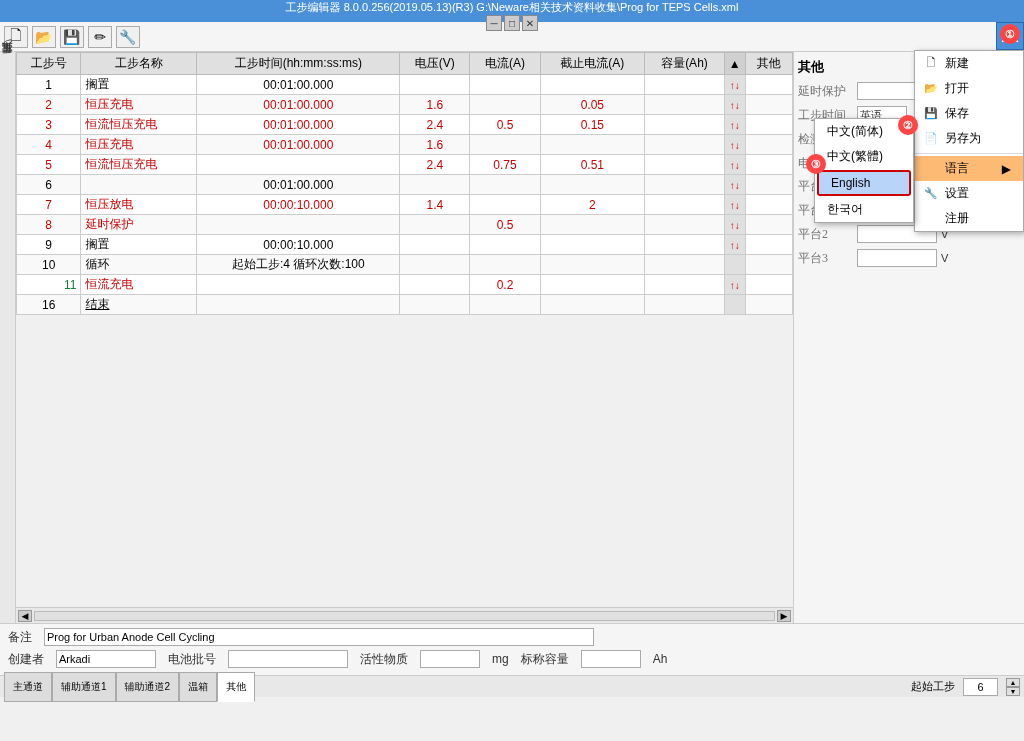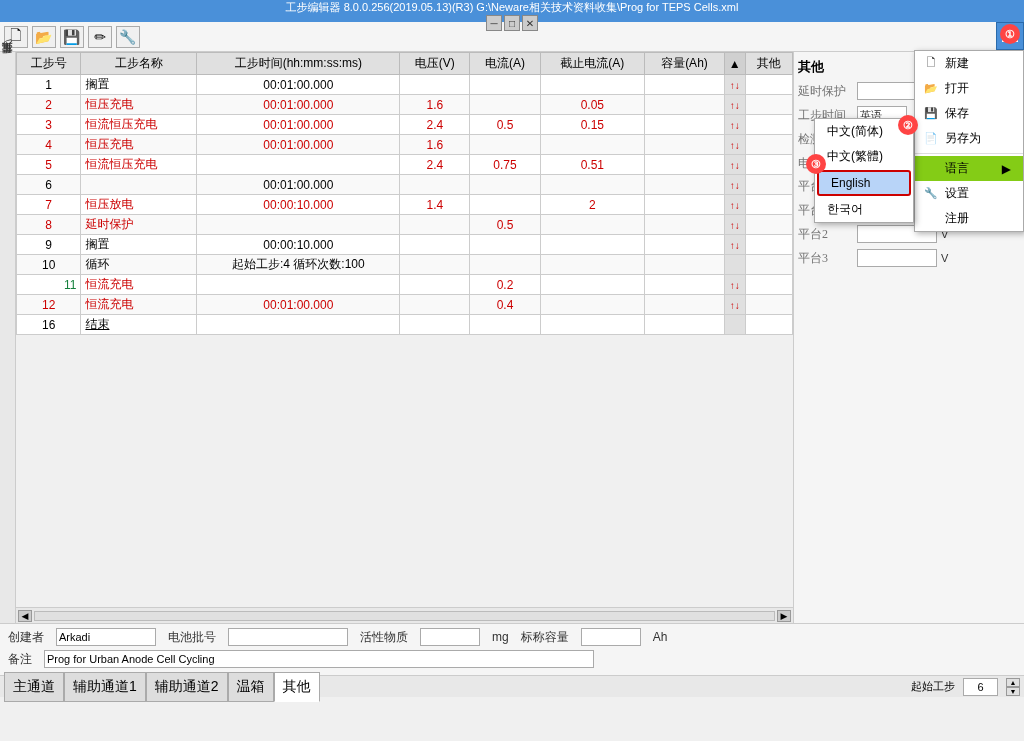--- a/index.html
+++ b/index.html
@@ -227,21 +227,21 @@
       display: flex;
       align-items: center;
       padding: 0 4px;
       justify-content: space-between;
     }
     .tab-item {
       padding: 14px 8px;
       border: 1px solid #aaa;
       background: #ddd;
       cursor: pointer;
-      font-size: 14px;
+      font-size: 10px;
       height: 24px;
       display: flex; align-items: center;
     }
     .tab-item.active { background: white; border-bottom: 1px solid white; }
     .tab-right {
       display: flex; align-items: center; gap: 8px;
     }
     .start-step-label { font-size: 11px; }
     .spinner-input {
       width: 35px; height: 18px;
@@ -442,31 +442,20 @@
             <td class="left-align" style="color: rgb(204, 0, 0);">恒流充电</td>
             <td style="color: rgb(204, 0, 0);"></td>
             <td style="color: rgb(204, 0, 0);"></td>
             <td style="color: rgb(204, 0, 0);">0.2</td>
             <td style="color: rgb(204, 0, 0);"></td>
             <td></td>
             <td style="background: rgb(224, 224, 224);"><span style="color:#cc0000;font-size:10px;">↑↓</span></td>
             <td></td>
           </tr>
           <tr>
-            <td style="color: rgb(204, 0, 0);">12</td>
-            <td class="left-align" style="color: rgb(204, 0, 0);">恒流充电</td>
-            <td style="color: rgb(204, 0, 0);">00:01:00.000</td>
-            <td style="color: rgb(204, 0, 0);"></td>
-            <td style="color: rgb(204, 0, 0);">0.4</td>
-            <td style="color: rgb(204, 0, 0);"></td>
-            <td></td>
-            <td style="background: rgb(224, 224, 224);"><span style="color:#cc0000;font-size:10px;">↑↓</span></td>
-            <td></td>
-          </tr>
-          <tr>
             <td style="color: rgb(0, 0, 0);">16</td>
             <td class="left-align" style="color: rgb(0, 0, 0); text-decoration: underline;">结束</td>
             <td style="color: rgb(0, 0, 0);"></td>
             <td style="color: rgb(204, 0, 0);"></td>
             <td style="color: rgb(204, 0, 0);"></td>
             <td style="color: rgb(204, 0, 0);"></td>
             <td></td>
             <td style="background: rgb(224, 224, 224);"></td>
             <td></td>
           </tr>
@@ -527,36 +516,36 @@
 
     <div class="field-row">
       <span class="field-label">平台3</span>
       <input class="field-input" style="width: 80px;">
       <span class="unit-label">V</span>
     </div>
   </div>
 </div>
 
 <div class="status-bar">
+  <div class="status-row">
+    <span class="status-label">备注</span>
+    <input class="status-input" style="width: 550px;" value="Prog for Urban Anode Cell Cycling">
+  </div>
   <div class="status-row">
     <span class="status-label">创建者</span>
     <input class="status-input" value="Arkadi" style="width: 100px;">
     <span class="status-label">电池批号</span>
     <input class="status-input" style="width: 120px;">
     <span class="status-label">活性物质</span>
     <input class="status-input" style="width: 60px;">
     <span class="status-label">mg</span>
     <span class="status-label">标称容量</span>
     <input class="status-input" style="width: 60px;">
     <span class="status-label">Ah</span>
   </div>
-  <div class="status-row">
-    <span class="status-label">备注</span>
-    <input class="status-input" style="width: 550px;" value="Prog for Urban Anode Cell Cycling">
-  </div>
 </div>
 
 <div class="tab-bar">
   <div style="display:flex;gap:0;">
     <div class="tab-item">主通道</div>
     <div class="tab-item">辅助通道1</div>
     <div class="tab-item">辅助通道2</div>
     <div class="tab-item">温箱</div>
     <div class="tab-item active">其他</div>
   </div>
@@ -590,21 +579,21 @@
     </div>
     <div class="menu-item">
       <span class="menu-icon">💾</span>
       <span>保存</span>
     </div>
     <div class="menu-item">
       <span class="menu-icon">📄</span>
       <span>另存为</span>
     </div>
     <div class="menu-divider"></div>
-    <div class="menu-item" style="background:#84cc16;">
+    <div class="menu-item" style="background:#fdba74;">
       <span class="menu-icon"></span>
       <span>语言</span>
       <span style="margin-left:auto;">▶</span>
     </div>
     <div class="menu-item">
       <span class="menu-icon">🔧</span>
       <span>设置</span>
     </div>
     <div class="menu-item">
       <span class="menu-icon"></span>

